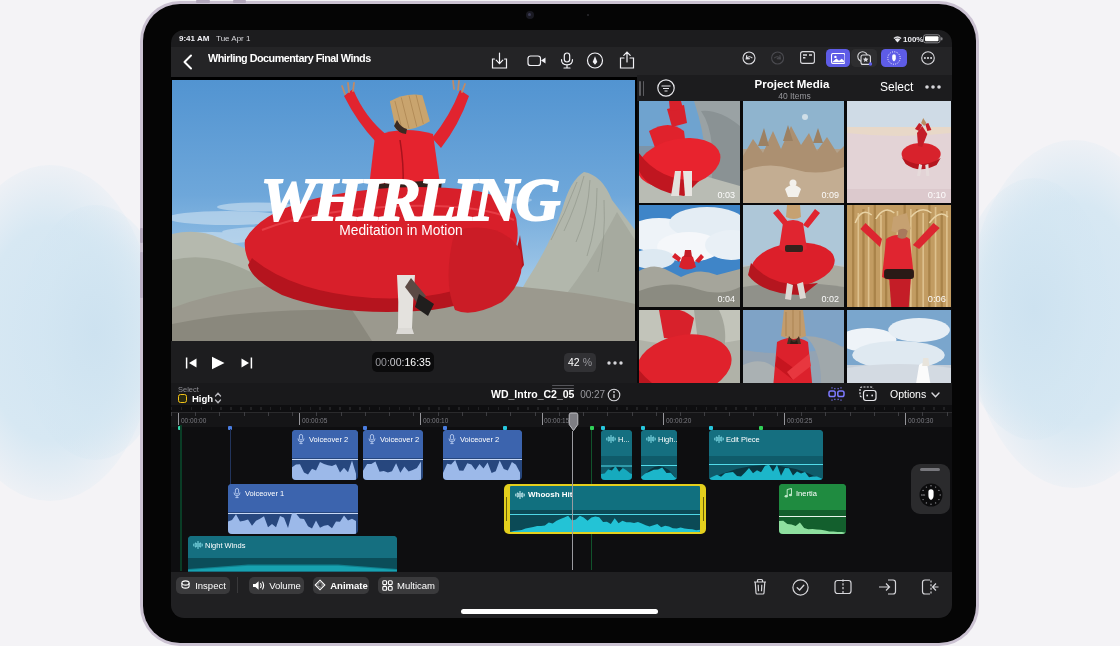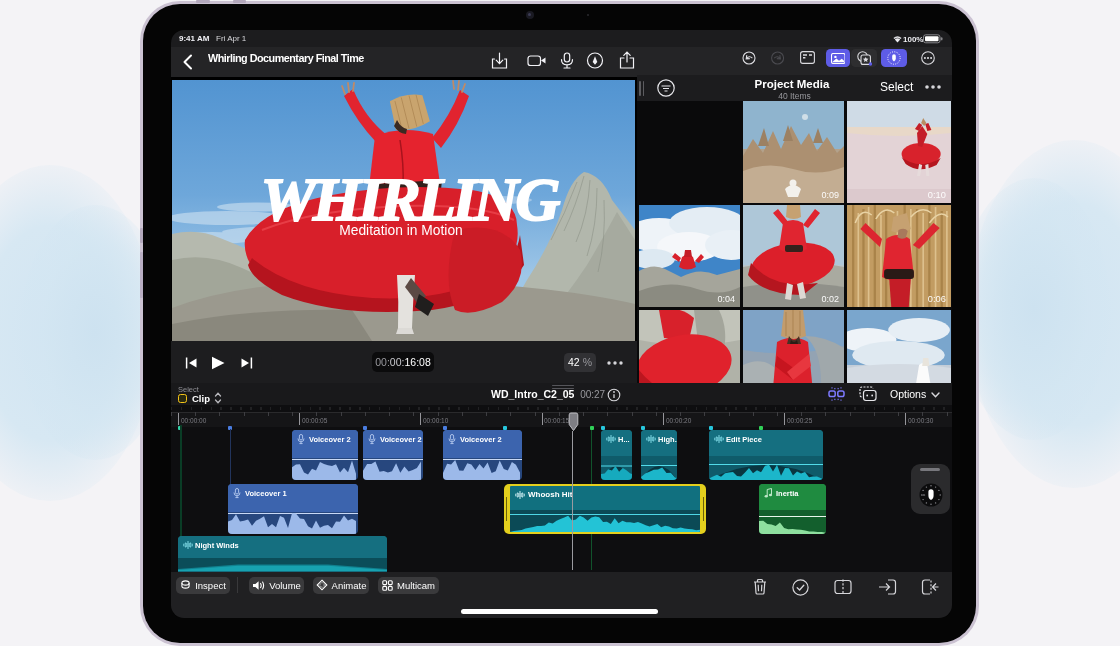--- a/index.html
+++ b/index.html
@@ -8,28 +8,28 @@
   .blob { position:absolute; border-radius:50%; }
   #device { position:absolute; left:140px; top:1px; width:839px; height:645px;
     background:#cbc2d2; border-radius:40px; }
   #bezel { position:absolute; left:3px; top:3px; right:3px; bottom:3px;
     background:#050505; border-radius:37px; }
   #screen { position:absolute; left:171px; top:30px; width:781px; height:588px;
     background:#000; border-radius:13px; overflow:hidden; color:#fff; }
   svg { display:block; }
   .clip { position:absolute; height:50px; border-radius:4px; overflow:hidden; background:linear-gradient(#3c64ae 0px, #3c64ae 28px, #27477e 28px, #27477e 100%); }
   .bhead { position:absolute; left:0; top:0; right:0; height:28px; background:#3c64ae; }
-  .bhead span, .thead span, .ghead span { position:absolute; left:17px; top:4.5px; font-size:7.5px; font-weight:bold; color:#fff; white-space:nowrap; }
+  .bhead span, .thead span, .ghead span { position:absolute; left:17px; top:4.5px; font-size:7.5px; font-weight:normal; color:#fff; white-space:nowrap; }
   .bhead .mic, .thead .mic, .ghead .mic { position:absolute; left:5px; top:3.5px; }
   .bline { position:absolute; left:0; top:28.5px; width:100%; height:1.3px; background:#c9d9f5; }
   .bwave { position:absolute; left:0; bottom:0; }
   .tclip { background:#156f80; }
   .thead { position:absolute; left:0; top:0; right:0; height:26px; background:#156f80; }
   .tbody { position:absolute; left:0; top:26px; right:0; background:#0f5b6a; }
-  .gclip { background:#1f8b40; }
+  .gclip { background:#1f8b40;margin-left:20px; }
   .ghead { position:absolute; left:0; top:0; right:0; height:26px; background:#1f8b40; }
   .rlab { position:absolute; top:33.5px; font-size:6.5px; color:#7c7c82; white-space:nowrap; }
   .rtick { position:absolute; top:30px; width:1px; height:12px; background:#96969b; }
   .mdot { position:absolute; top:43px; width:3.5px; height:3.5px; border-radius:1px; }
   .btn { position:absolute; top:4.5px; height:17.5px; background:#3a3a3c; border-radius:5px; color:#fff; font-size:9.5px; display:flex; align-items:center; justify-content:center; gap:4px; padding:0; }
 </style></head>
 <body>
 
   <div class="blob" style="left:-55px; top:165px; width:210px; height:336px; background:radial-gradient(ellipse at center, #d2e5f2 0%, #d7e8f3 45%, rgba(222,235,244,0) 78%);"></div>
   <div class="blob" style="left:20px; top:205px; width:150px; height:255px; background:radial-gradient(ellipse at center, #cde2f0 0%, rgba(211,230,242,0.75) 50%, rgba(213,231,242,0) 80%);"></div>
@@ -44,39 +44,39 @@
   <div class="abs" style="left:140px; top:228px; width:2.5px; height:15px; background:#b3a8bc; border-radius:1px;"></div>
   <div class="abs" style="left:140px; top:252px; width:2.5px; height:46px; background:#b9aec3; border-radius:1px;"></div>
 
   <div class="abs" style="left:526px; top:11px; width:8px; height:8px; border-radius:50%; background:#1a1a22;"></div>
   <div class="abs" style="left:528px; top:13px; width:3px; height:3px; border-radius:50%; background:#3c3c55;"></div>
   <div class="abs" style="left:587px; top:14px; width:2px; height:2px; border-radius:50%; background:#2a2a2e;"></div>
 
   <div id="screen">
 
     <div class="abs" style="left:0; top:0; width:781px; height:17px; background:#1c1c1e;"></div>
-    <div class="abs" style="left:8px; top:4px; font-size:8px; font-weight:bold; color:#f0f0f5;">9:41 AM&nbsp;&nbsp;&nbsp;<span style="font-weight:normal; color:#d8d8dc;">Fri Apr 1</span></div>
+    <div class="abs" style="left:8px; top:4px; font-size:8px; font-weight:bold; color:#f0f0f5;">9:41 AM&nbsp;&nbsp;&nbsp;<span style="font-weight:normal; color:#d8d8dc;">Tue Apr 1</span></div>
     <div class="abs" id="statusright" style="right:9px; top:4px;">
       <svg width="50" height="10" viewBox="0 0 50 10">
         <g fill="#ebebf0">
           <path d="M4.5,8.4 L1.8,5.4 Q4.5,3.1 7.2,5.4 Z"></path>
           <path d="M0.4,4.0 Q4.5,0.4 8.6,4.0 L7.4,5.0 Q4.5,2.3 1.6,5.0 Z" opacity="0.95"></path>
           <text x="10" y="8" font-size="8" font-weight="bold" fill="#ebebf0">100%</text>
           <rect x="30.5" y="0.8" width="16.5" height="8" rx="2.2" fill="none" stroke="#87878b" stroke-width="1"></rect>
           <rect x="32" y="2.3" width="13.5" height="5" rx="1" fill="#fff"></rect>
           <rect x="47.8" y="3.3" width="1.7" height="3" rx="0.85" fill="#87878b"></rect>
         </g>
       </svg>
     </div>
 
     <div class="abs" style="left:0; top:17px; width:781px; height:30px; background:#242426;"></div>
     <svg class="abs" style="left:11px; top:24px;" width="11" height="16" viewBox="0 0 11 16">
       <path d="M9,1.5 L2.5,8 L9,14.5" stroke="#fff" stroke-width="2" fill="none" stroke-linecap="round" stroke-linejoin="round"></path>
     </svg>
-    <div class="abs" style="left:37px; top:22px; font-size:10.8px; letter-spacing:-0.5px; font-weight:bold; color:#fff;">Whirling Documentary Final Time</div>
+    <div class="abs" style="left:37px; top:22px; font-size:10.8px; letter-spacing:-0.5px; font-weight:bold; color:#fff;">Whirling Documentary Final Winds</div>
     <div class="abs" id="tbicons" style="left:0; top:0; width:781px; height:47px;">
       <svg class="abs" style="left:320px; top:20.5px;" width="145" height="19" viewBox="0 0 145 19">
         <g stroke="#f2f2f6" stroke-width="1.2" fill="none" stroke-linecap="round">
 
           <path d="M3.5,8 H1.5 V17 H15.5 V8 H13.5"></path>
           <path d="M8.5,2 V12 M5.2,9.2 L8.5,12.6 L11.8,9.2"></path>
 
           <rect x="37" y="5" width="12.5" height="9.5" rx="2.6"></rect>
           <path d="M50,9.5 L54.5,6.5 V12.5 L50,9.5 Z" fill="#f2f2f6" stroke="none"></path>
 
@@ -194,21 +194,21 @@
 
     <div class="abs" style="left:0; top:311px; width:466px; height:42px; background:#1d1d1f;"></div>
     <div class="abs" id="transport" style="left:0; top:311px; width:466px; height:42px;">
       <svg class="abs" style="left:13px; top:15px;" width="70" height="14" viewBox="0 0 70 14">
         <path d="M2.6,1.5 V12.5" stroke="#fff" stroke-width="1.5"></path>
         <path d="M12.5,2.4 V11.6 L5,7 Z" fill="#fff"></path>
         <path d="M28,0.8 L40.5,7 L28,13.2 Z" fill="#fff"></path>
         <path d="M57.5,2.4 V11.6 L65,7 Z" fill="#fff"></path>
         <path d="M67.4,1.5 V12.5" stroke="#fff" stroke-width="1.5"></path>
       </svg>
-      <div class="abs" style="left:201px; top:11px; width:62px; height:20px; background:#0b0b0c; border-radius:5px; text-align:center; line-height:20px; font-size:10.5px;"><span style="color:#98989d;">00:</span><span style="color:#c8c8cd;">00:</span><span style="color:#fff;">16:08</span></div>
+      <div class="abs" style="left:201px; top:11px; width:62px; height:20px; background:#0b0b0c; border-radius:5px; text-align:center; line-height:20px; font-size:10.5px;"><span style="color:#98989d;">00:</span><span style="color:#c8c8cd;">00:</span><span style="color:#fff;">16:35</span></div>
       <div class="abs" style="left:393px; top:12px; width:32px; height:19px; background:#313134; border-radius:4.5px; text-align:center; line-height:19px; font-size:10.5px;"><span style="color:#fff;">42</span> <span style="color:#98989d;">%</span></div>
       <div class="abs" style="left:436px; top:20px; width:16px; height:4px;">
         <svg width="16" height="4">
           <circle cx="2" cy="2" r="1.7" fill="#d6d6da"></circle>
           <circle cx="8" cy="2" r="1.7" fill="#d6d6da"></circle>
           <circle cx="14" cy="2" r="1.7" fill="#d6d6da"></circle>
         </svg>
       </div>
     </div>
 
@@ -224,20 +224,37 @@
       <div class="abs" style="left:0; top:16px; width:315px; text-align:center; font-size:8.5px; color:#98989d;">40 Items</div>
       <div class="abs" style="left:243px; top:5px; font-size:12px; color:#fff;">Select</div>
       <svg class="abs" style="left:288px; top:10px;" width="16" height="4">
         <circle cx="2" cy="2" r="1.8" fill="#d6d6da"></circle>
         <circle cx="8" cy="2" r="1.8" fill="#d6d6da"></circle>
         <circle cx="14" cy="2" r="1.8" fill="#d6d6da"></circle>
       </svg>
     </div>
     <div class="abs" id="mediagrid" style="left:466px; top:71px; width:315px; height:282px; overflow:hidden; background:#0a0a0b;">
 
+      <div class="abs thumb" style="left:2px; top:0;">
+        <svg width="101" height="102" viewBox="0 0 101 102">
+          <rect width="101" height="102" fill="#7d94a8"></rect>
+          <rect width="101" height="45" fill="#6fa3cf"></rect>
+          <path d="M55,0 L101,0 L101,102 L60,102 Q75,60 55,0 Z" fill="#9aa2a4"></path>
+          <path d="M62,10 Q80,35 70,102 L101,102 L101,25 Q80,8 62,10 Z" fill="#8a9294"></path>
+          <path d="M0,75 Q25,65 55,72 L101,85 L101,102 L0,102 Z" fill="#b9bcb4"></path>
+          <path d="M10,30 Q30,18 45,30 L48,55 L20,58 Z" fill="#e0222c"></path>
+          <path d="M28,8 L45,4 L48,22 L33,26 Z" fill="#d8212b"></path>
+          <path d="M30,0 h12 l2,8 -13,2 Z" fill="#d8212b"></path>
+          <ellipse cx="40" cy="62" rx="42" ry="24" fill="#e8232e" transform="rotate(-12 40 62)"></ellipse>
+          <path d="M0,52 Q20,80 60,80 L45,95 Q10,90 0,70 Z" fill="#c01620"></path>
+          <path d="M36,70 l-4,25 h8 l2,-25 Z" fill="#e3e1dd"></path>
+          <path d="M44,70 l2,25 h7 l0,-25 Z" fill="#e8e6e2"></path>
+          <text x="96" y="97" text-anchor="end" font-size="9" fill="#fff" opacity="0.95">0:03</text>
+        </svg>
+      </div>
       <div class="abs thumb" style="left:106px; top:0;">
         <svg width="101" height="102" viewBox="0 0 101 102">
           <rect width="101" height="102" fill="#b3a28c"></rect>
           <rect width="101" height="48" fill="#8fb4ce"></rect>
           <circle cx="62" cy="16" r="3" fill="#dfe8ee" opacity="0.8"></circle>
           <path d="M0,102 V55 L10,38 L20,52 L30,30 L38,48 L48,25 L58,44 L66,32 L74,50 L84,36 L94,52 L101,45 V102 Z" fill="#ac9071"></path>
           <path d="M0,102 V70 Q25,60 50,68 Q75,76 101,66 V102 Z" fill="#c3ad92"></path>
           <path d="M15,45 l6,-18 5,18 Z M40,40 l5,-16 5,16 Z M70,42 l5,-15 5,15 Z" fill="#9c8163"></path>
           <path d="M42,88 q8,-8 16,0 l-3,8 h-10 Z" fill="#f3f1ec"></path>
           <circle cx="50" cy="82" r="3.5" fill="#f3f1ec"></circle>
@@ -357,21 +374,21 @@
         </svg>
       </div>
     </div>
 
     <div class="abs" id="timeline" style="left:0; top:353px; width:781px; height:189px; background:#0e0e10;">
       <div class="abs" style="left:0; top:0; width:781px; height:22px; background:#19191b;"></div>
       <div class="abs" style="left:381px; top:1.5px; width:22px; height:1.6px; border-radius:1px; background:#55555a;"></div>
       <div class="abs" style="left:381px; top:4.8px; width:22px; height:1.6px; border-radius:1px; background:#55555a;"></div>
       <div class="abs" style="left:7px; top:2px; font-size:7.5px; color:#8e8e93;">Select</div>
       <div class="abs" style="left:7px; top:11px; width:9px; height:9px; border:1.8px solid #f5c518; border-radius:2.5px; background:#2a2a10;"></div>
-      <div class="abs" style="left:21px; top:10px; font-size:9.5px; font-weight:bold; color:#fff;">Clip</div>
+      <div class="abs" style="left:21px; top:10px; font-size:9.5px; font-weight:bold; color:#fff;">High</div>
       <svg class="abs" style="left:43px; top:9px;" width="8" height="12" viewBox="0 0 8 12">
         <path d="M1.5,4 L4,1.2 L6.5,4 M1.5,8 L4,10.8 L6.5,8" stroke="#b8b8bd" stroke-width="1.3" fill="none" stroke-linecap="round"></path>
       </svg>
       <div class="abs" style="left:320px; top:5px; font-size:10.5px; font-weight:bold; color:#fff;">WD_Intro_C2_05 <span style="font-weight:normal; color:#98989d; font-size:10px;">&nbsp;00:27</span></div>
       <svg class="abs" style="left:436px; top:5px;" width="14" height="14" viewBox="0 0 14 14">
         <circle cx="7" cy="7" r="5.8" stroke="#d6d6da" stroke-width="1.1" fill="none"></circle>
         <path d="M7,6.2 V10" stroke="#d6d6da" stroke-width="1.3"></path>
         <circle cx="7" cy="4" r="0.9" fill="#d6d6da"></circle>
       </svg>
       <svg class="abs" style="left:657px; top:3px;" width="17" height="16" viewBox="0 0 17 16">
@@ -573,21 +590,21 @@
           </svg>
           <span>Inertia</span>
         </div>
         <div class="abs" style="left:0; top:26px; width:67px; height:24px; background:#135f2d;"></div>
         <div class="abs" style="left:0; top:31.5px; width:67px; height:1.1px; background:#e9f6ec;"></div>
         <svg class="abs" style="left:0; top:34px;" width="67" height="16" viewBox="0 0 65 16" preserveAspectRatio="none">
           <path d="M0,16 L0.0,3.1 L4.1,2.8 L8.1,5.9 L12.2,6.6 L16.2,8.1 L20.3,4.5 L24.4,9.9 L28.4,11.3 L32.5,11.1 L36.6,11.6 L40.6,11.8 L44.7,12.6 L48.8,13.6 L52.8,13.4 L56.9,14.0 L60.9,14.1 L65.0,14.7 L65,16 Z" fill="#8edf9f"></path>
         </svg>
       </div>
 
-      <div class="clip tclip" style="left:7px; top:153px; width:209px; height:50px;">
+      <div class="clip tclip" style="left:17px; top:153px; width:209px; height:50px;">
         <div class="thead">
           <svg class="mic" width="10" height="10" viewBox="0 0 10 10">
             <g stroke="#7ed9e4" stroke-width="0.9" fill="none">
               <path d="M1,3.5 q-0.8,1.5 0,3 M9,3.5 q0.8,1.5 0,3 M2.6,2.5 q-1,2.5 0,5 M7.4,2.5 q1,2.5 0,5"></path>
               <path d="M5,1 V9 M3.8,3 V7 M6.2,3 V7" stroke-width="1"></path>
             </g>
           </svg>
           <span>Night Winds</span>
         </div>
         <div class="abs" style="left:0; top:22px; width:209px; height:13px; background:#0b4d59;">
@@ -637,21 +654,21 @@
           </g>
         </svg>
         Inspect</div>
       <div class="abs" style="left:66px; top:5px; width:1px; height:16px; background:#39393b;"></div>
       <div class="btn" style="left:78px; width:55px;">
         <svg width="13" height="11" viewBox="0 0 13 11">
           <path d="M1,4 h2.4 L6.6,1.2 V9.8 L3.4,7 H1 Z" fill="#fff"></path>
           <path d="M8.6,3.4 q1.2,2.1 0,4.2 M10.6,2 q2,3.5 0,7" stroke="#fff" stroke-width="1.1" fill="none" stroke-linecap="round"></path>
         </svg>
         Volume</div>
-      <div class="btn" style="left:142px; width:56px;">
+      <div class="btn" style="left:142px; width:56px;font-weight:bold;">
         <svg width="12" height="12" viewBox="0 0 12 12">
           <g stroke="#fff" fill="none">
             <path d="M6,1.2 L10.8,6 L6,10.8 L1.2,6 Z" stroke-width="1.1"></path>
             <path d="M6,3.4 L8.6,6 L6,8.6 L3.4,6 Z" stroke-width="0.9" stroke-dasharray="1.1 1"></path>
           </g>
         </svg>
         Animate</div>
       <div class="btn" style="left:207px; width:61px;">
         <svg width="11" height="11" viewBox="0 0 11 11">
           <g stroke="#fff" stroke-width="1.1" fill="none">

